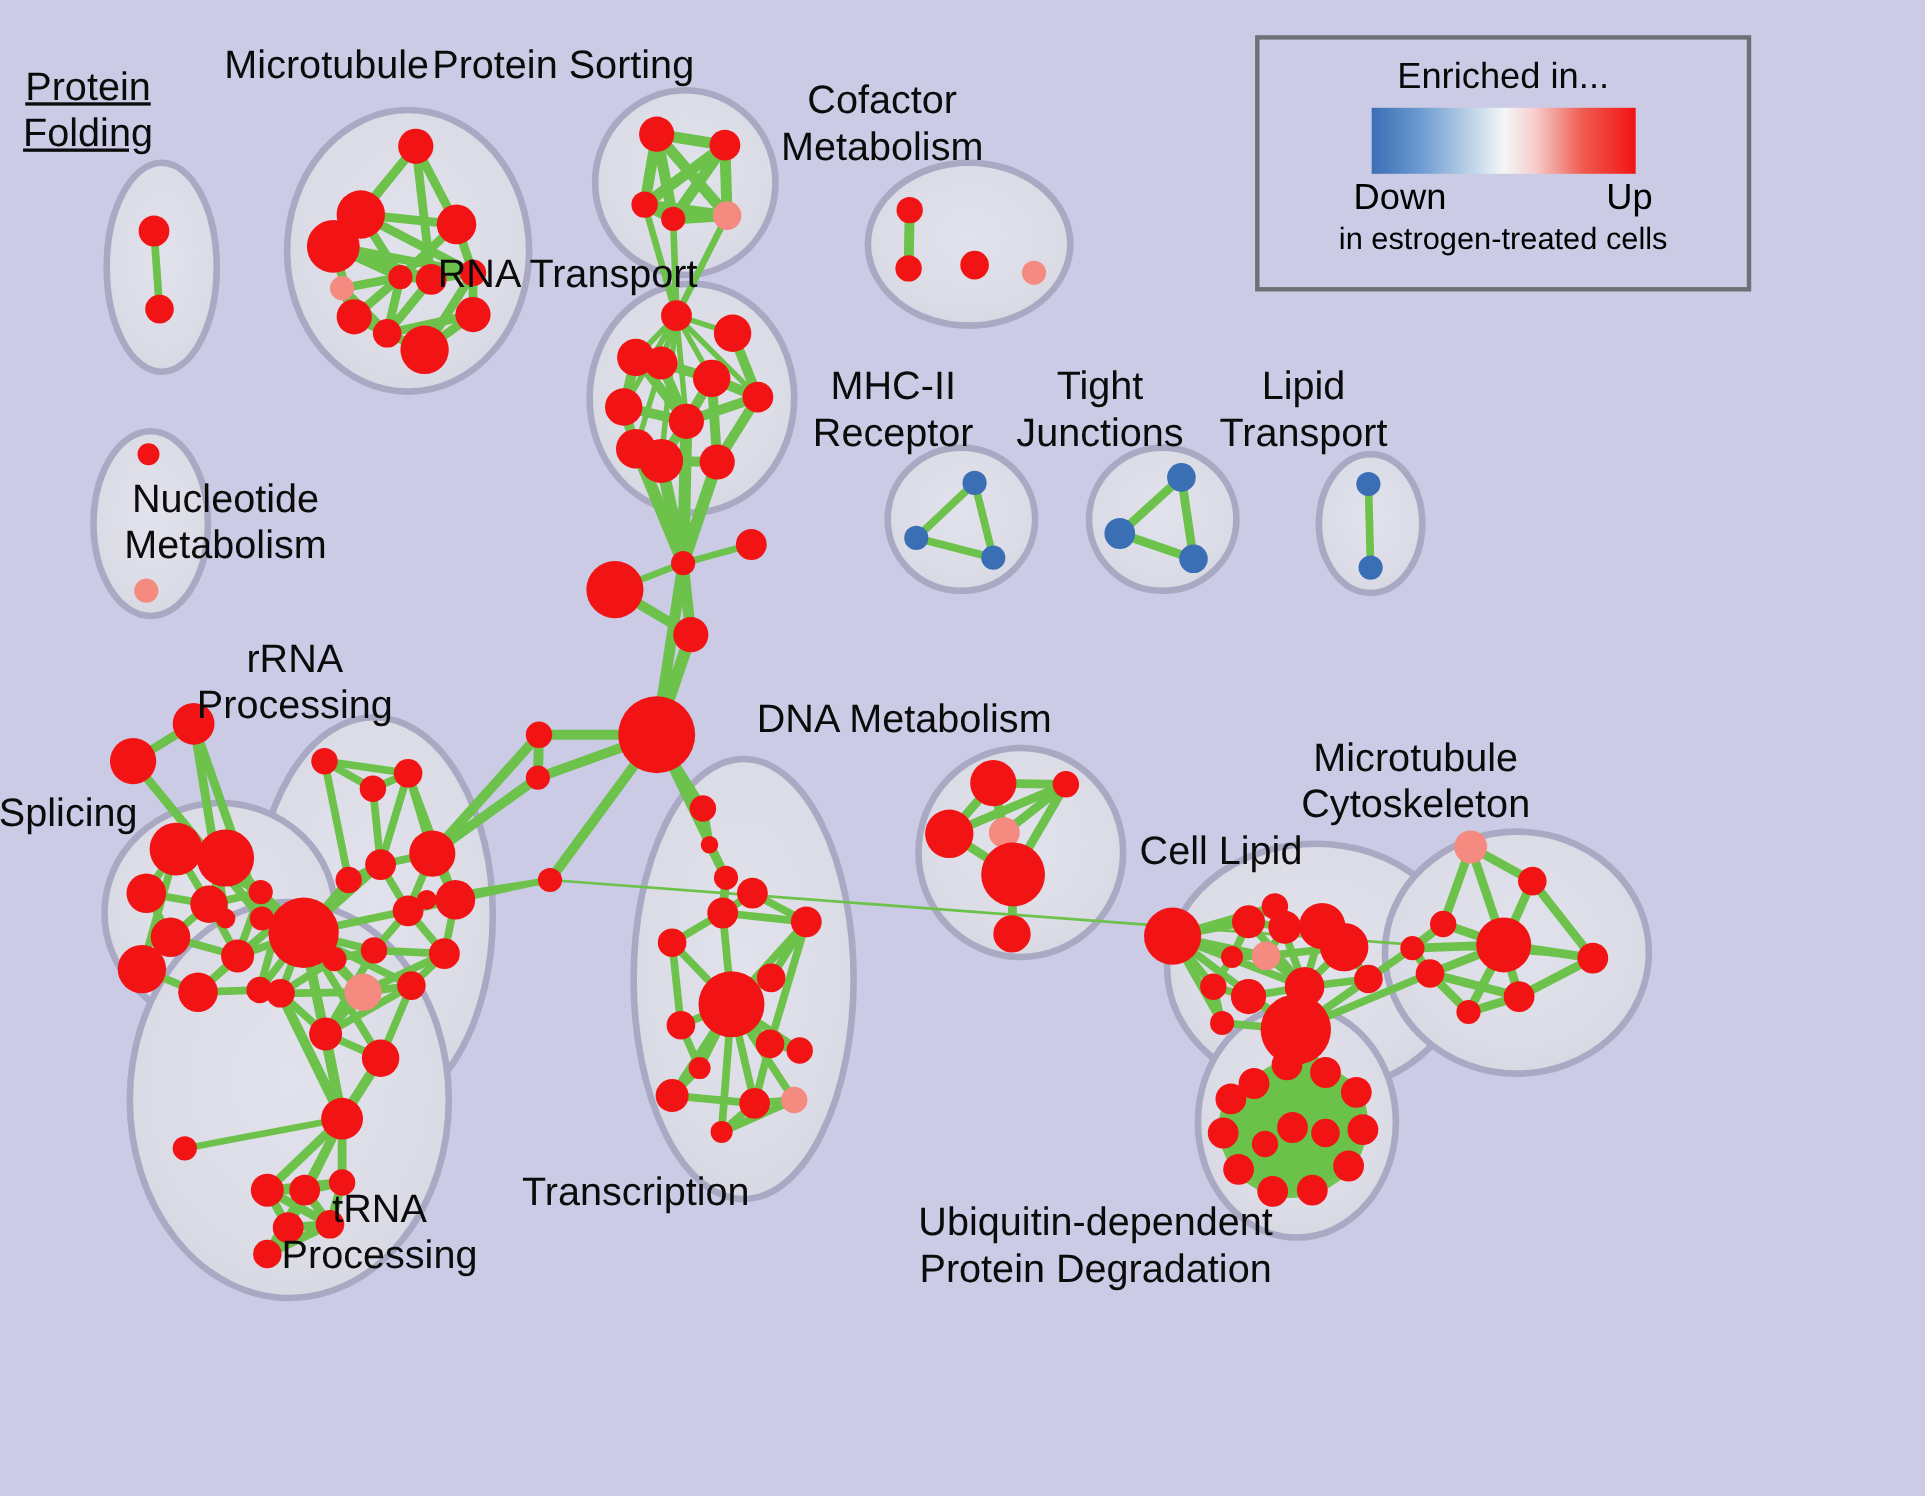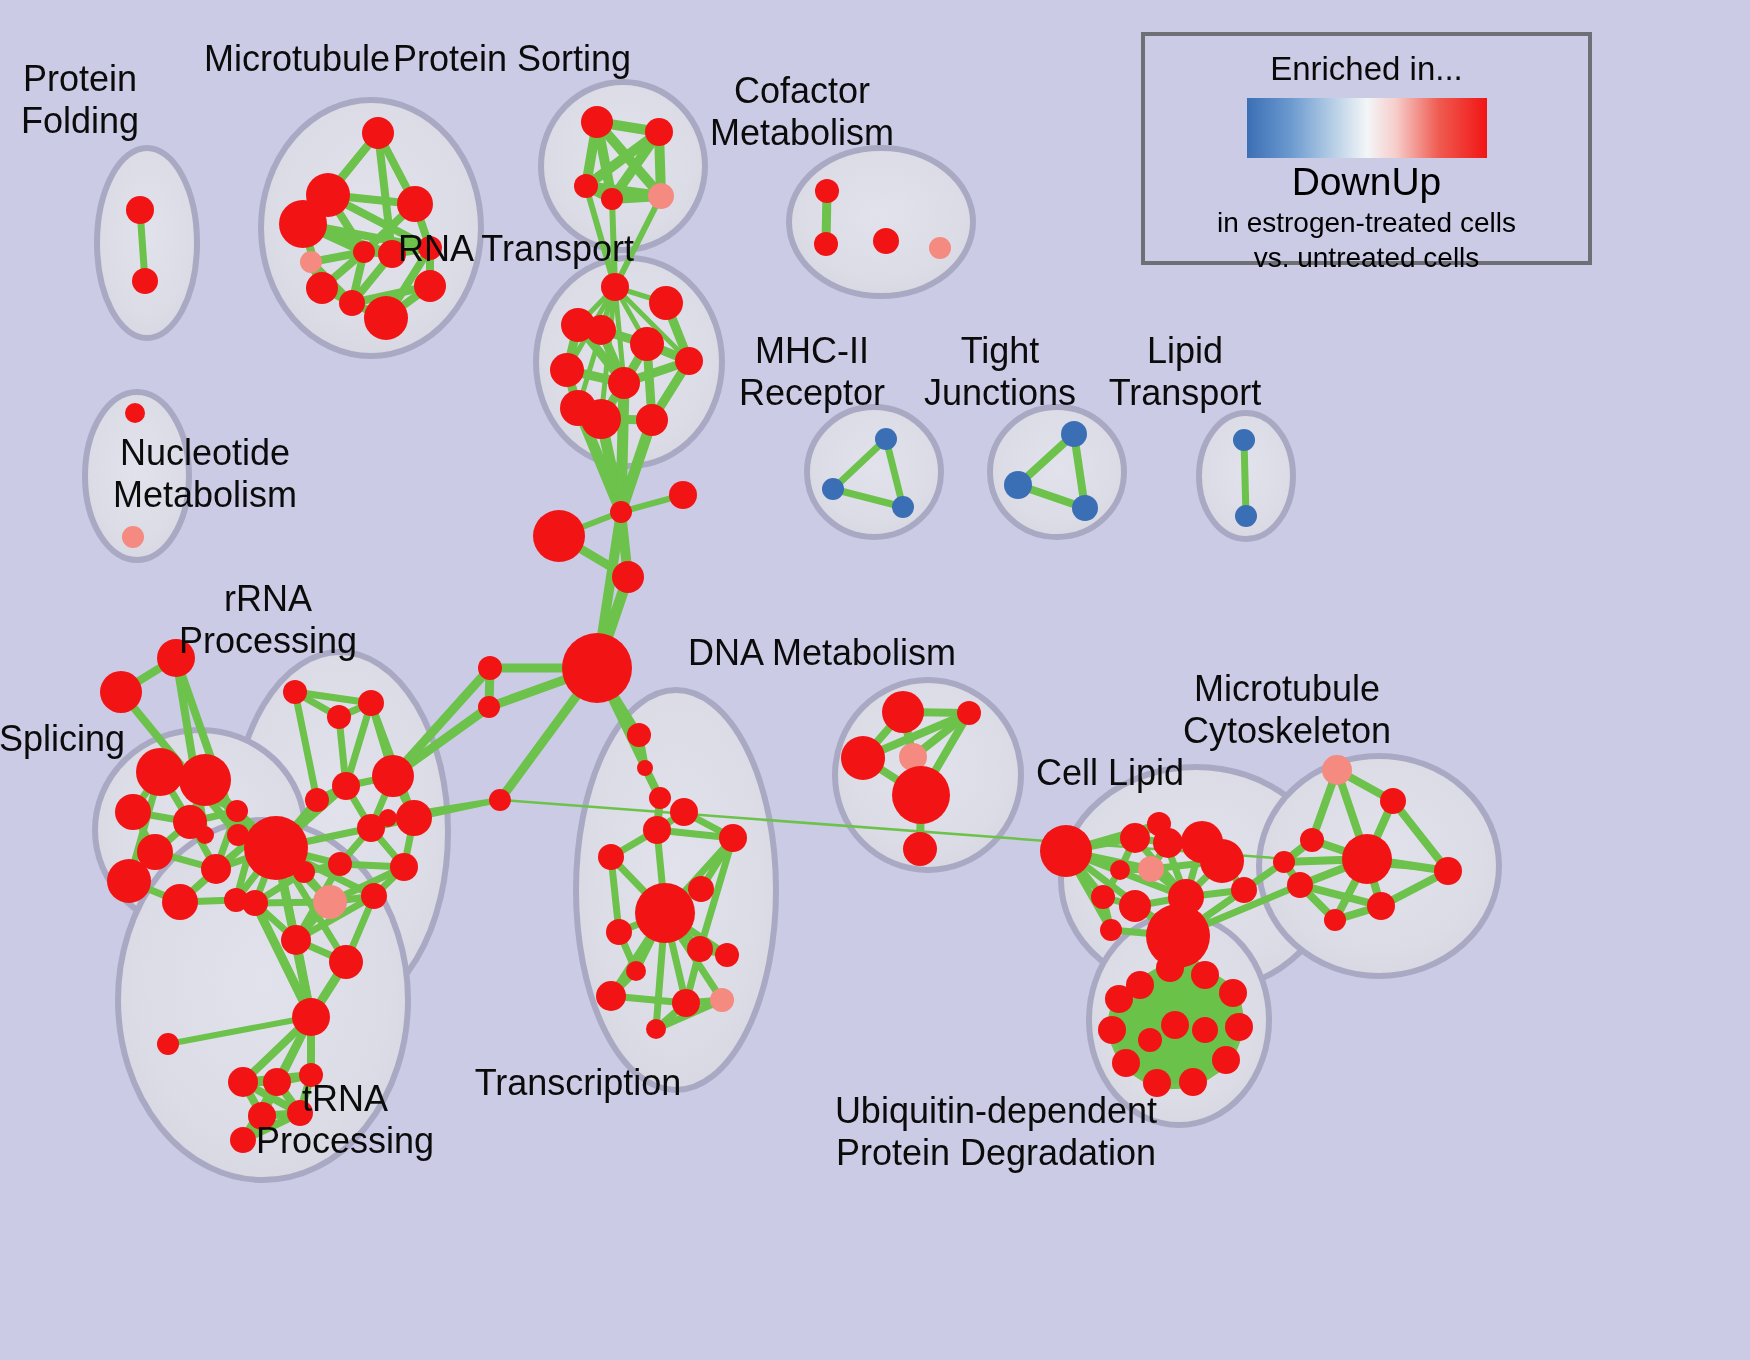--- a/index.html
+++ b/index.html
@@ -6,21 +6,21 @@
   body{font-family:"Liberation Sans",sans-serif;}
   #stage{position:relative;width:1750px;height:1360px;background:#cbcbe6;overflow:hidden;}
   #net{position:absolute;left:0;top:0;width:1750px;height:1360px;}
   .lbl{position:absolute;color:#0b0b0b;font-size:36px;line-height:42px;font-family:"Liberation Sans",sans-serif;white-space:pre;font-weight:400;}
   .lbl.ctr{text-align:center;}
   #legend{position:absolute;left:1141px;top:32px;width:451px;height:233px;
           border:4px solid #6f6f76;background:#cbcbe6;box-sizing:border-box;}
   #legend .ltitle{text-align:center;font-size:33px;color:#090909;margin-top:14px;}
   #legend .bar{margin:10px auto 0 auto;width:240px;height:60px;
     background:linear-gradient(to right,#3b6fb5 0%,#6b99cf 18%,#b7cfe6 36%,#f3f6f8 50%,#f6cdcb 62%,#ef5b50 80%,#f21414 100%);}
-  #legend .ends{display:flex;justify-content:center;width:272px;margin:2px auto 0 auto;font-size:39px;}
+  #legend .ends{display:flex;justify-content:space-between;width:272px;margin:2px auto 0 auto;font-size:33px;}
   #legend .sub{text-align:center;font-size:28px;line-height:33px;margin-top:2px;color:#000000;}
 </style>
 </head>
 <body>
 
 <div id="stage">
 
   <svg id="net" viewBox="0 0 1750 1360">
     <defs>
       <radialGradient id="cg" cx="50%" cy="45%" r="62%">
@@ -640,21 +640,21 @@
         <circle cx="1157" cy="1083" r="14" fill="#f21414"></circle>
       <circle cx="1126" cy="1063" r="14" fill="#f21414"></circle>
         <circle cx="1112" cy="1030" r="14" fill="#f21414"></circle>
       <circle cx="1119" cy="999" r="14" fill="#f21414"></circle>
         <circle cx="1175" cy="1025" r="14" fill="#f21414"></circle>
       <circle cx="1150" cy="1040" r="12" fill="#f21414"></circle>
         <circle cx="1205" cy="1030" r="13" fill="#f21414"></circle>
     </g>
   </svg>
 
-  <div class="lbl ctr" style="left: 80px; top: 58px; transform: translateX(-50%);">Protein
+  <div class="lbl ctr" style="left: 80px; top: 58px; transform: translateX(-50%); text-decoration: underline;">Protein
 Folding</div>
   <div class="lbl ctr" style="left: 297px; top: 38px; transform: translateX(-50%);">Microtubule</div>
   <div class="lbl ctr" style="left: 512px; top: 38px; transform: translateX(-50%);">Protein Sorting</div>
   <div class="lbl ctr" style="left: 802px; top: 70px; transform: translateX(-50%);">Cofactor
 Metabolism</div>
   <div class="lbl ctr" style="left: 516px; top: 228px; transform: translateX(-50%);">RNA Transport</div>
   <div class="lbl ctr" style="left: 205px; top: 432px; transform: translateX(-50%);">Nucleotide
 Metabolism</div>
   <div class="lbl ctr" style="left: 812px; top: 330px; transform: translateX(-50%);">MHC-II
 Receptor</div>
@@ -676,16 +676,15 @@
 Protein Degradation</div>
 
   <div id="legend">
     <div class="ltitle">Enriched in...</div>
     <div class="bar"></div>
     <div class="ends">
       <span>Down</span>
       <span>Up</span>
     </div>
     <div class="sub">in estrogen-treated cells</div>
-    <div class="sub">vs. untreated cells</div>
   </div>
 
 </div>
 
 </body></html>

